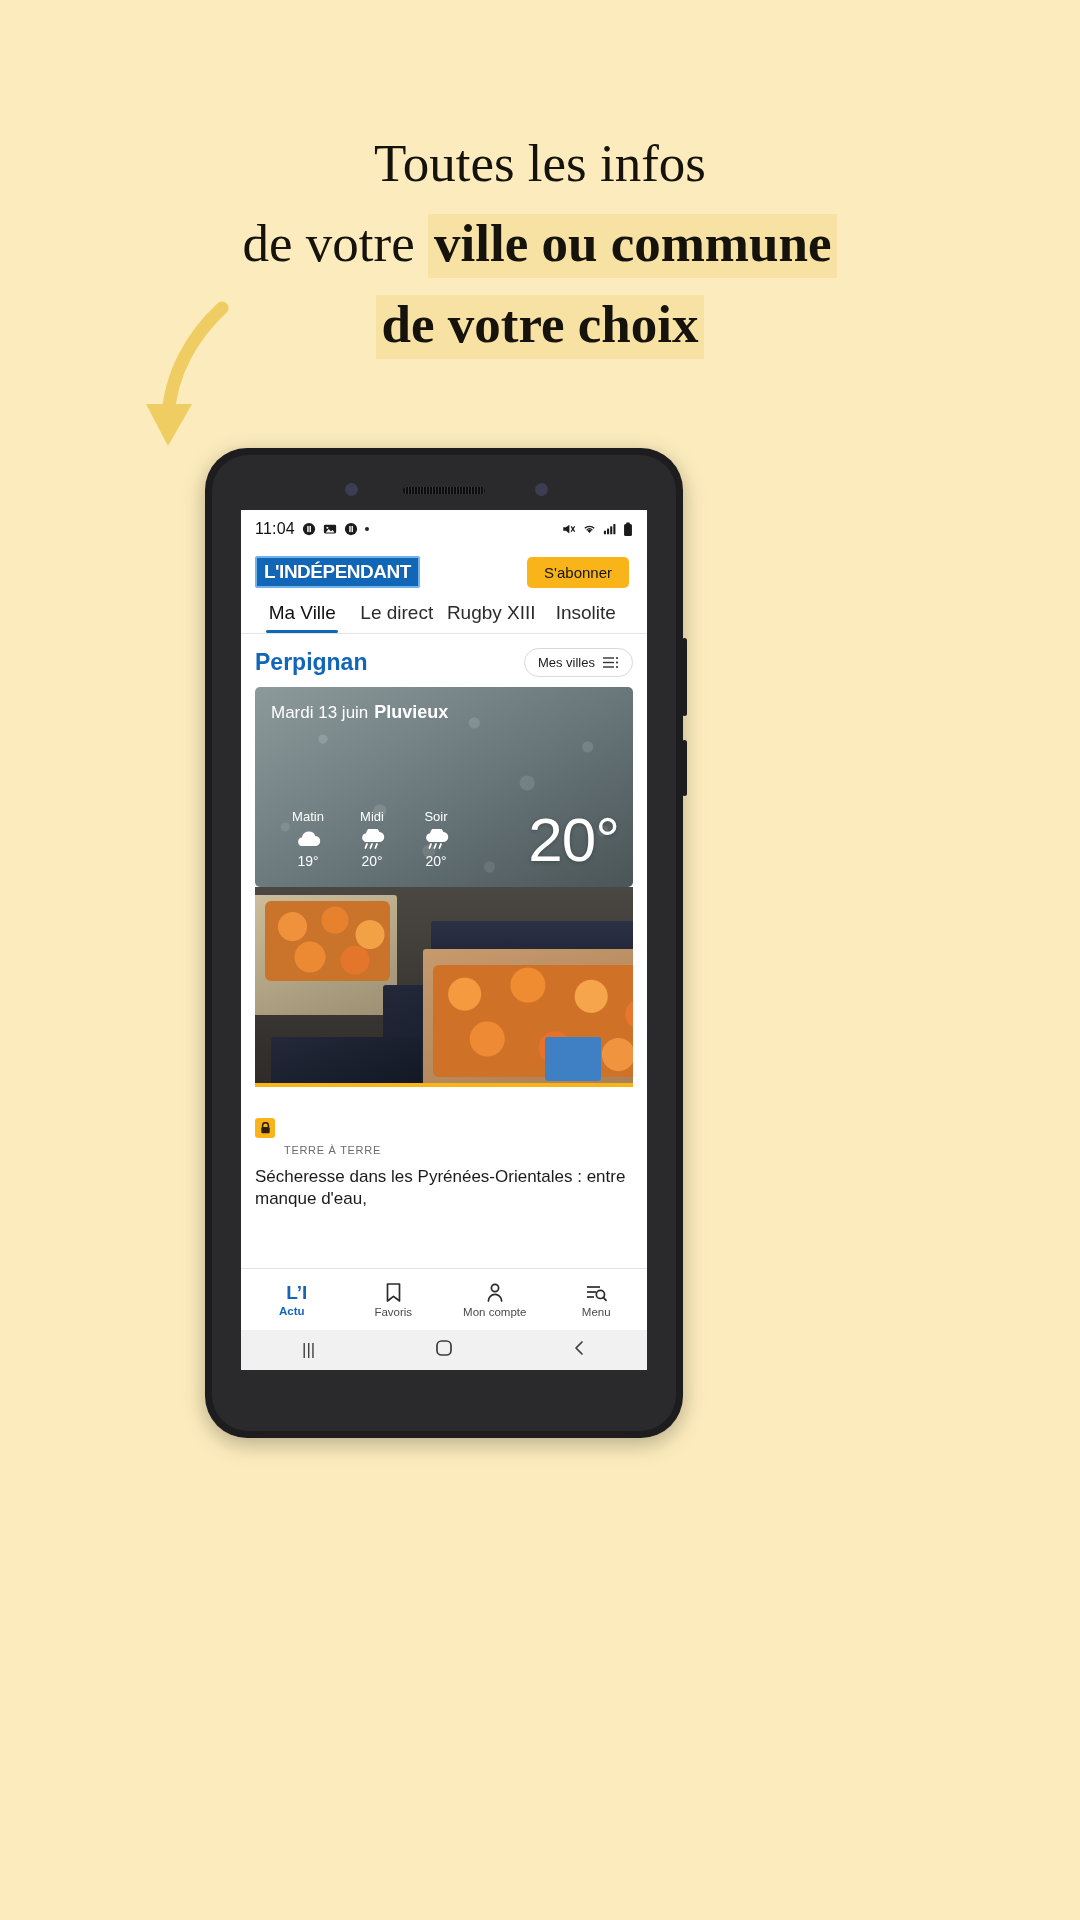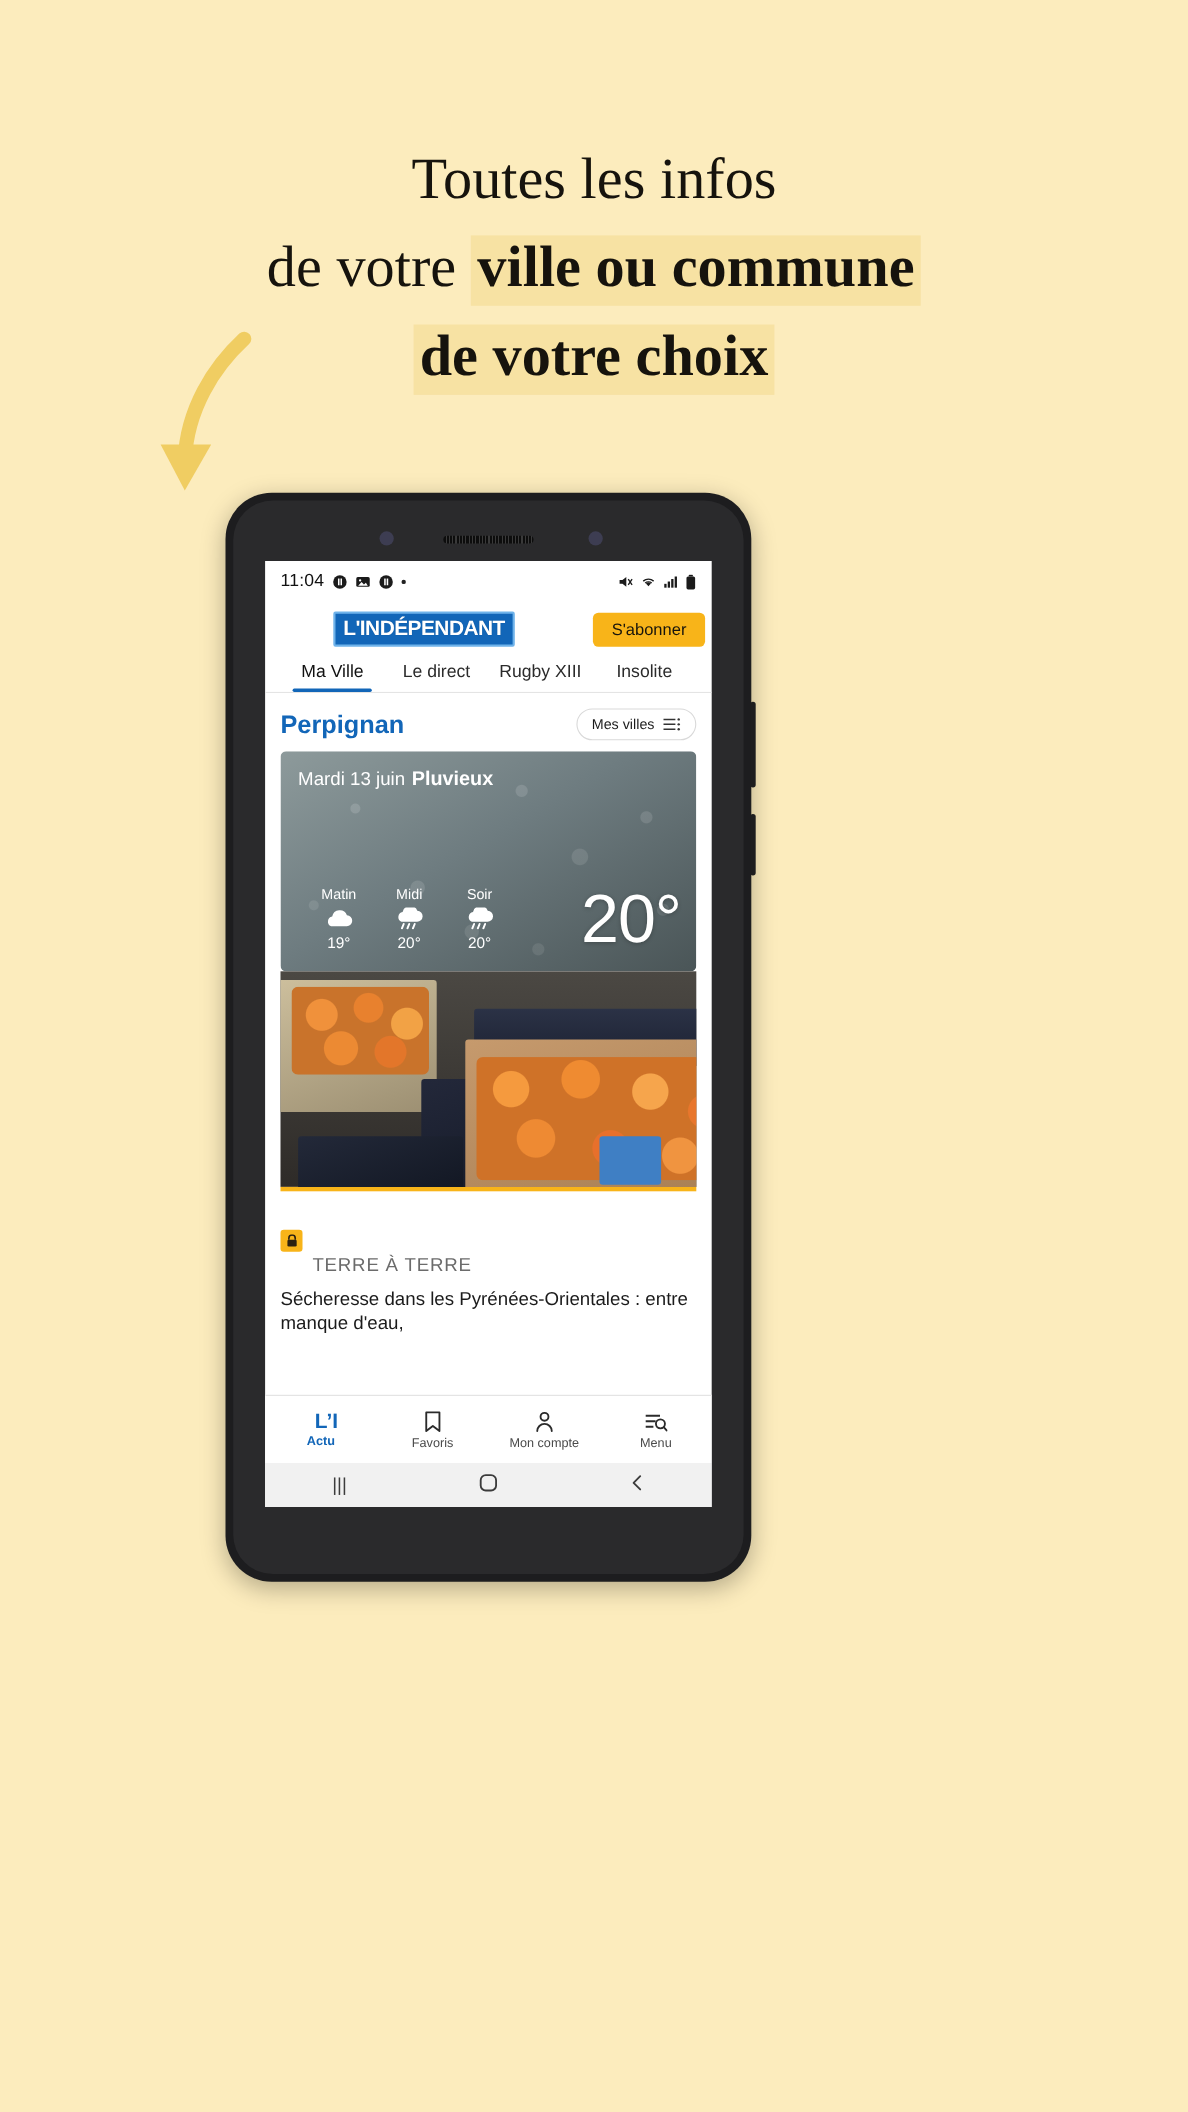--- a/index.html
+++ b/index.html
@@ -77,22 +77,21 @@
   }
   .sb-left { display: flex; align-items: center; gap: 7px; }
   .sb-time { font-size: 16px; letter-spacing: .2px; }
   .sb-ic { width: 14px; height: 14px; display: inline-block; }
   .sb-right { margin-left: auto; display: flex; align-items: center; gap: 6px; }
   .dotpix { width: 4px; height: 4px; border-radius: 50%; background: #222; }
 
   
   .appbar {
     display: flex; align-items: center; justify-content: space-between;
-    padding: 8px 6px 10px 14px;
-    margin-left: 48px;
+    padding: 8px 18px 10px 14px;
   }
   .logo {
     background: #1266b8; border: 2px solid #6fb3ea;
     padding: 3px 7px; border-radius: 2px;
   }
   .logo-text {
     color: #fff; font-weight: 700; font-size: 19px;
     letter-spacing: -0.5px;
     font-family: "Liberation Sans", sans-serif;
     text-shadow: 0 0 1px #0b4f90;
@@ -104,21 +103,21 @@
     cursor: pointer; font-family: "Liberation Sans", sans-serif;
   }
 
   
   .tabs {
     display: flex; align-items: flex-end; gap: 0;
     padding: 4px 14px 0 14px;
     border-bottom: 1px solid #e4e4e4;
   }
   .tab {
-    flex: 1; text-align: center; font-size: 16px; color: #2b2b2b;
+    flex: 1; text-align: center; font-size: 19px; color: #2b2b2b;
     padding-bottom: 9px; cursor: pointer; position: relative;
     white-space: nowrap;
   }
   .tab.active { color: #111; }
   .tab.active::after {
     content: ""; position: absolute; left: 12%; right: 12%; bottom: 0;
     height: 3px; background: #1266b8; border-radius: 2px;
   }
 
   
@@ -177,21 +176,21 @@
   }
   .crate {
     position: absolute; border-radius: 3px;
   }
   .fruitpile { position: absolute; border-radius: 6px; }
   .art-meta { display: flex; align-items: center; gap: 9px; padding: 13px 14px 0 14px; }
   .lockbadge {
     width: 20px; height: 20px; border-radius: 3px; background: #f8b419;
     display: flex; align-items: center; justify-content: center;
   }
-  .art-kicker { font-size: 17px; color: #6b6b6b; letter-spacing: .7px; margin-top: 44px; }
+  .art-kicker { font-size: 11px; color: #6b6b6b; letter-spacing: .7px; margin-top: 44px; }
   .art-title {
     padding: 10px 14px 0 14px; font-size: 17px; font-weight: 400;
     color: #1b1b1b; line-height: 1.28;
   }
 
   
   .bottomnav {
     position: absolute; left: 0; bottom: 40px; width: 100%; height: 62px;
     background: #fff; border-top: 1px solid #e2e2e2;
     display: flex; align-items: center;

